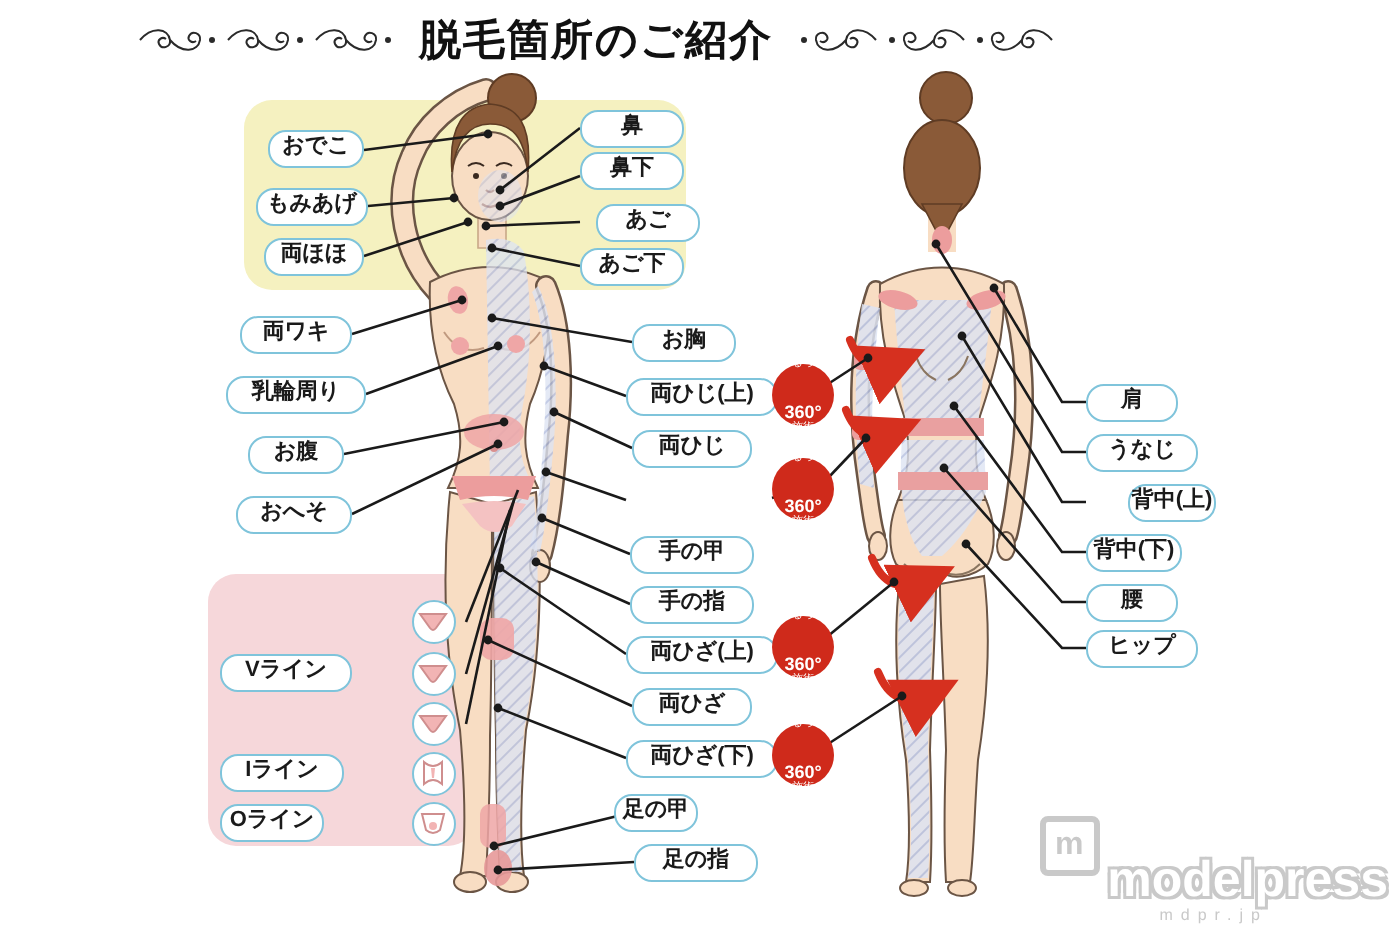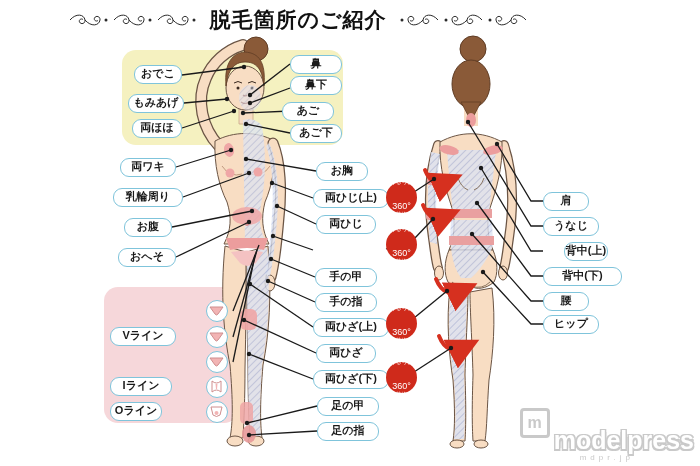--- a/index.html
+++ b/index.html
@@ -13,21 +13,21 @@
   .panel-pink{left:104px;top:287px;width:134px;height:136px;background:#f6d7da;}
   .lbl{position:absolute;box-sizing:border-box;height:19px;background:#fff;
        border:1.6px solid #7fc4db;border-radius:9px;font-size:11px;line-height:15px;
        font-weight:bold;color:#1a1a1a;text-align:center;white-space:nowrap;z-index:5;}
   .bikon{position:absolute;width:22px;height:22px;border-radius:50%;background:#fff;
          border:1.6px solid #7fc4db;box-sizing:border-box;z-index:6;}
   .badge{position:absolute;width:31px;height:31px;border-radius:50%;background:#cf2a1b;
          color:#fff;display:flex;flex-direction:column;justify-content:center;
          align-items:center;z-index:6;}
   .badge .b1,.badge .b3{font-size:5.5px;line-height:6px;}
-  .badge .b2{font-size:9px;font-weight:normal;line-height:10px;margin-top:16px;}
+  .badge .b2{font-size:9px;font-weight:bold;line-height:10px;margin-top:16px;}
   .lines{position:absolute;left:0;top:0;z-index:2;}
   .wm{position:absolute;right:6px;bottom:4px;z-index:7;text-align:center;}
   .wm-row{display:flex;align-items:center;gap:4px;}
   .wm-logo{width:24px;height:24px;border:3px solid #c9c9c9;border-radius:4px;color:#c9c9c9;
            font-weight:bold;font-size:16px;line-height:24px;text-align:center;background:#fff;}
   .wm-name{font-size:25px;font-weight:bold;color:#fff;letter-spacing:0px;
            text-shadow:-1.5px -1.5px 0 #c9c9c9,1.5px -1.5px 0 #c9c9c9,
                        -1.5px 1.5px 0 #c9c9c9,1.5px 1.5px 0 #c9c9c9;margin-top:36px;}
   .wm-dom{font-size:8px;color:#c9c9c9;letter-spacing:4px;font-weight:normal;margin-top:-2px;}
 </style>
@@ -228,21 +228,21 @@
         <circle cx="483" cy="272" r="2.2" fill="#1a1a1a" stroke="none"></circle>
     </g>
   </svg>
 
   <div class="lbl" style="left:134px;top:65px;width:48px">おでこ</div>
   <div class="lbl" style="left:128px;top:94px;width:56px">もみあげ</div>
   <div class="lbl" style="left:132px;top:119px;width:50px">両ほほ</div>
 
   <div class="lbl" style="left:290px;top:55px;width:52px">鼻</div>
   <div class="lbl" style="left:290px;top:76px;width:52px">鼻下</div>
-  <div class="lbl" style="left:282px;top:102px;width:52px">あご</div>
+  <div class="lbl" style="left:298px;top:102px;width:52px">あご</div>
   <div class="lbl" style="left:290px;top:124px;width:52px">あご下</div>
 
   <div class="lbl" style="left:120px;top:158px;width:56px">両ワキ</div>
   <div class="lbl" style="left:113px;top:188px;width:70px">乳輪周り</div>
   <div class="lbl" style="left:124px;top:218px;width:48px">お腹</div>
   <div class="lbl" style="left:118px;top:248px;width:58px">おへそ</div>
 
   <div class="lbl" style="left:110px;top:327px;width:66px">Vライン</div>
   <div class="lbl" style="left:110px;top:377px;width:62px">Iライン</div>
   <div class="lbl" style="left:110px;top:402px;width:52px">Oライン</div>
@@ -271,27 +271,27 @@
       </svg></span>
 
   <div class="lbl" style="left:316px;top:162px;width:52px">お胸</div>
   <div class="lbl" style="left:313px;top:189px;width:76px">両ひじ(上)</div>
   <div class="lbl" style="left:316px;top:215px;width:60px">両ひじ</div>
   <div class="lbl" style="left:315px;top:268px;width:62px">手の甲</div>
   <div class="lbl" style="left:315px;top:293px;width:62px">手の指</div>
   <div class="lbl" style="left:313px;top:318px;width:76px">両ひざ(上)</div>
   <div class="lbl" style="left:316px;top:344px;width:60px">両ひざ</div>
   <div class="lbl" style="left:313px;top:370px;width:76px">両ひざ(下)</div>
-  <div class="lbl" style="left:317px;top:397px;width:62px">足の甲</div>
+  <div class="lbl" style="left:307px;top:397px;width:42px">足の甲</div>
   <div class="lbl" style="left:317px;top:422px;width:62px">足の指</div>
 
   <div class="lbl" style="left:543px;top:192px;width:46px">肩</div>
   <div class="lbl" style="left:543px;top:217px;width:56px">うなじ</div>
   <div class="lbl" style="left:564px;top:242px;width:44px">背中(上)</div>
-  <div class="lbl" style="left:543px;top:267px;width:79px">背中(下)</div>
+  <div class="lbl" style="left:543px;top:267px;width:48px">背中(下)</div>
   <div class="lbl" style="left:543px;top:292px;width:46px">腰</div>
   <div class="lbl" style="left:543px;top:315px;width:56px">ヒップ</div>
 
   <div class="badge" style="left:386px;top:182px">
     <span class="b1">ぐるっと</span>
       <span class="b2">360°</span>
       <span class="b3">施術</span>
     </div>
   <div class="badge" style="left:386px;top:229px">
     <span class="b1">ぐるっと</span>

